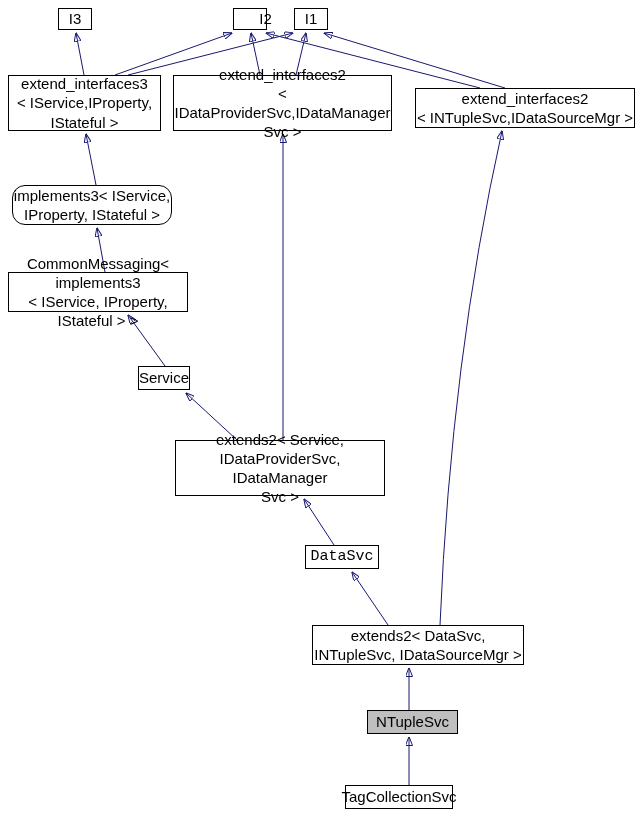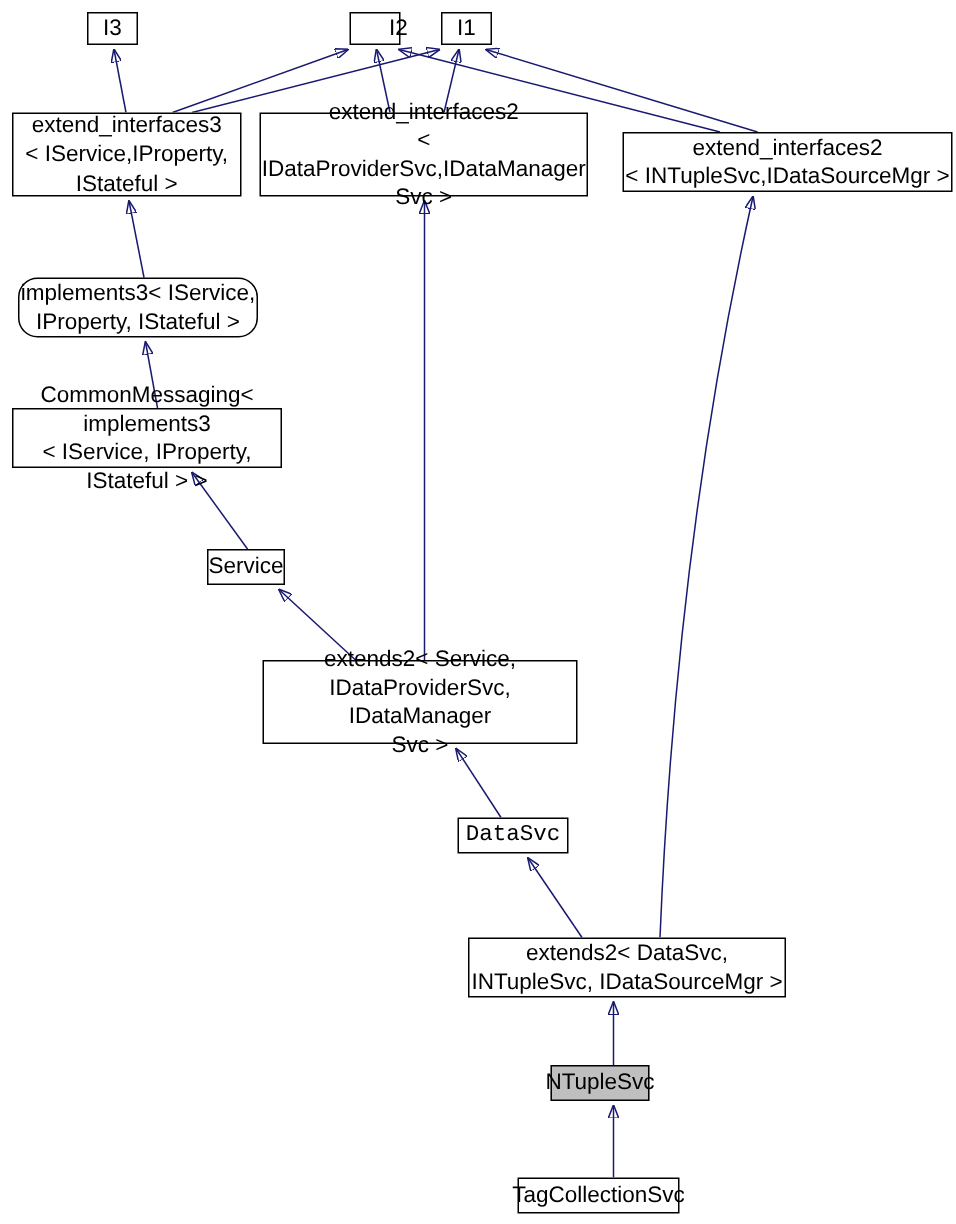--- a/index.html
+++ b/index.html
@@ -99,17 +99,17 @@
 
   <div class="node" style="left:175px; top:440px; width:210px; height:56px;">extends2&lt; Service,
 IDataProviderSvc, IDataManager
 Svc &gt;</div>
 
   <div class="node" style="left:305px; top:545px; width:74px; height:24px;font-family:Liberation Mono, monospace;">DataSvc</div>
 
   <div class="node" style="left:312px; top:625px; width:212px; height:40px;">extends2&lt; DataSvc,
 INTupleSvc, IDataSourceMgr &gt;</div>
 
-  <div class="node highlight" style="left:367px; top:710px; width:66px; height:24px;">NTupleSvc</div>
+  <div class="node highlight" style="left:367px; top:710px; width:91px; height:24px;">NTupleSvc</div>
 
   <div class="node" style="left:345px; top:785px; width:108px; height:24px;">TagCollectionSvc</div>
 
 </div>
 
 </body></html>

